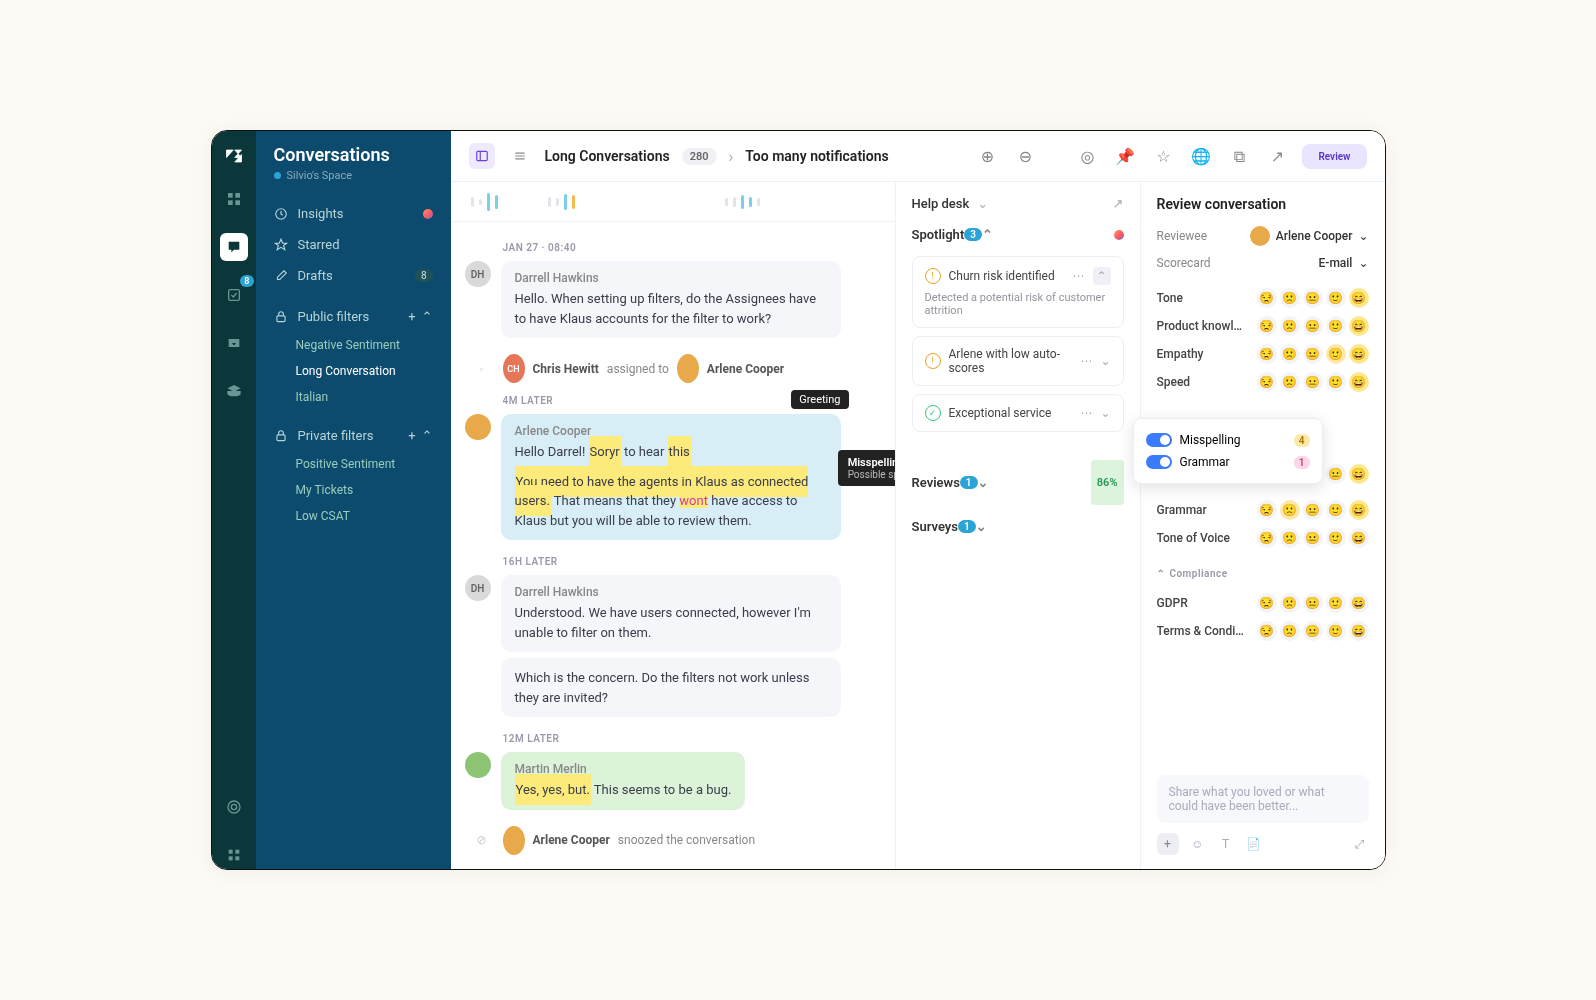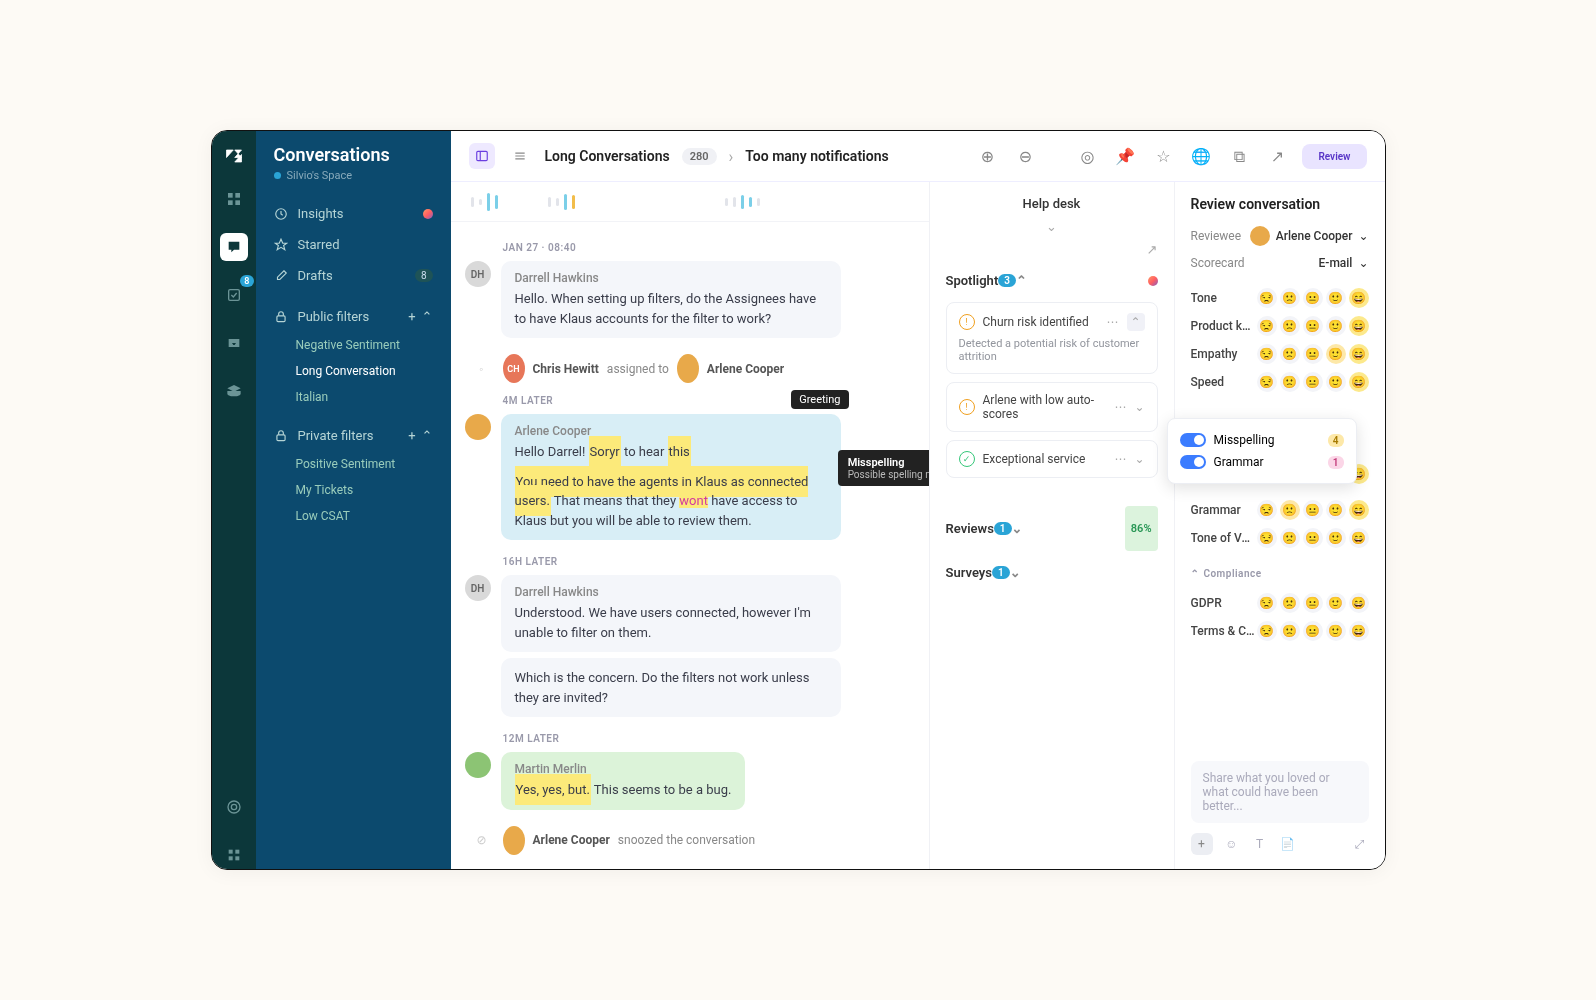--- a/index.html
+++ b/index.html
@@ -53,35 +53,35 @@
 .hl-yellow { background:#fcea7a; padding:8px 1px; }
 .hl-pink { background:#fcea7a; color:#d23a9e; }
 .assign-row { display:flex; align-items:center; gap:8px; padding:6px 0 6px 4px; font-size:12px; color:#888; }
 .assign-row .avatar { width:22px; height:29px; font-size:9px; }
 .greeting-tag { position:absolute; top:-24px; right:-8px; background:#222; color:#fff; font-size:11px; padding:3px 8px; border-radius:4px; }
 .tooltip { position:absolute; background:#222; color:#fff; font-size:11px; padding:6px 10px; border-radius:4px; white-space:nowrap; z-index:10; }
 .tooltip .tt-title { font-weight:600; }
 .tooltip .tt-sub { color:#bbb; font-size:10px; }
 
 .mid { width:245px; border-left:1px solid #f0f1f5; padding:14px 16px; font-size:13px; }
-.mid-head { display:flex; align-items:center; gap:8px; color:#333; font-weight:500; margin-bottom:16px;flex-direction:column; }
+.mid-head { display:flex; align-items:center; gap:8px; color:#333; font-weight:500; margin-bottom:16px; }
 .mid-head .ext { margin-left:auto; color:#aaa; cursor:pointer; }
 .mid-section { display:flex; align-items:center; margin:14px 0; font-weight:600; color:#333; }
 .pill { background:#2aa4d6; color:#fff; font-size:10px; padding:1px 6px; border-radius:8px; font-weight:600; }
 .spot-card { border:1px solid #eceef3; border-radius:8px; padding:10px 12px; margin-bottom:8px; font-size:12px; }
 .spot-card .sc-row { display:flex; align-items:center; gap:8px; color:#444; }
 .spot-card .sc-row .dots { margin-left:auto; color:#aaa; cursor:pointer; }
 .spot-card .sc-row .collapse { color:#aaa; cursor:pointer; background:#f0f1f7; border-radius:4px; width:18px; height:18px; display:flex; align-items:center; justify-content:center; }
 .spot-card .sc-desc { color:#92959d; font-size:11px; margin-top:6px; }
 .sc-icon { width:16px; height:16px; border-radius:50%; border:1.5px solid; display:flex; align-items:center; justify-content:center; font-size:9px; flex-shrink:0; }
 .sc-icon.warn { border-color:#f0a020; color:#f0a020; }
 .sc-icon.good { border-color:#36c77a; color:#36c77a; }
 .pct { background:#dcf3dd; color:#2a9756; font-size:11px; padding:16px 6px; border-radius:4px; font-weight:600; margin-left:auto; }
 
-.review { width:211px; border-left:1px solid #f0f1f5; padding:14px 16px; font-size:12px; display:flex; flex-direction:column; }
+.review { width:245px; border-left:1px solid #f0f1f5; padding:14px 16px; font-size:12px; display:flex; flex-direction:column; }
 .review h3 { font-size:14px; font-weight:600; color:#222; margin-bottom:14px; }
 .rv-row { display:flex; align-items:center; justify-content:space-between; margin-bottom:10px; color:#888; }
 .rv-val { color:#333; font-weight:500; display:flex; align-items:center; gap:6px; }
 .rv-val .avatar { width:20px; height:20px; font-size:9px; }
 .score-row { display:flex; align-items:center; justify-content:space-between; margin:8px 0; }
 .score-label { color:#444; font-weight:500; white-space:nowrap; overflow:hidden; text-overflow:ellipsis; max-width:90px; }
 .faces { display:flex; gap:3px; }
 .face { width:20px; height:20px; border-radius:50%; background:#f3f4f8; display:flex; align-items:center; justify-content:center; font-size:12px; cursor:pointer; }
 .face.sel { background:#fde8a8; }
 .face.gold { background:#fce98c; }

